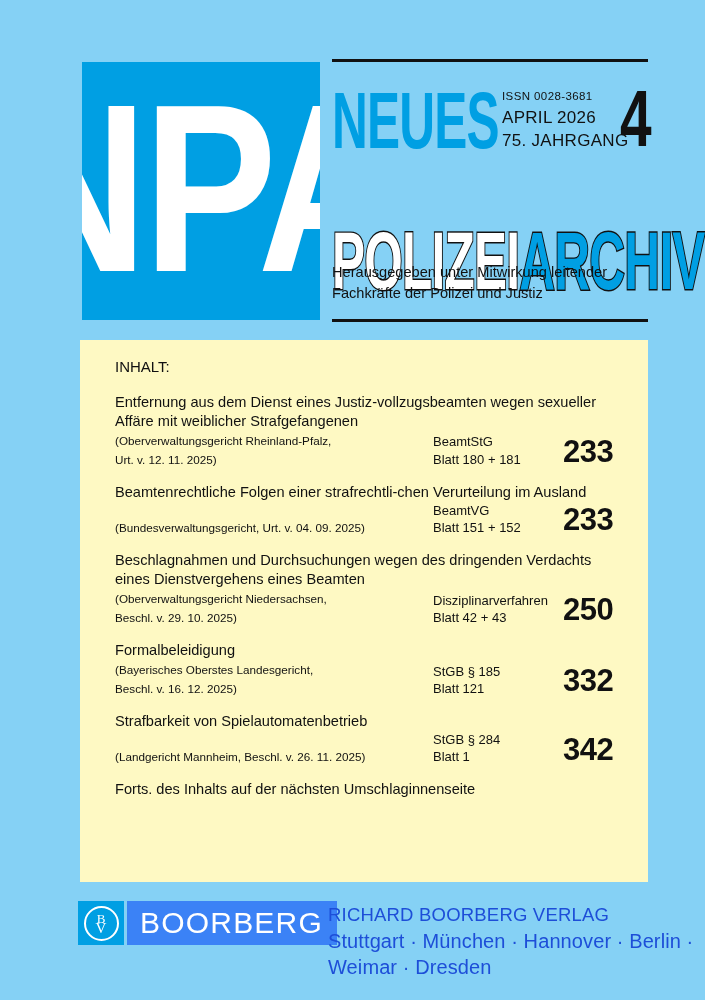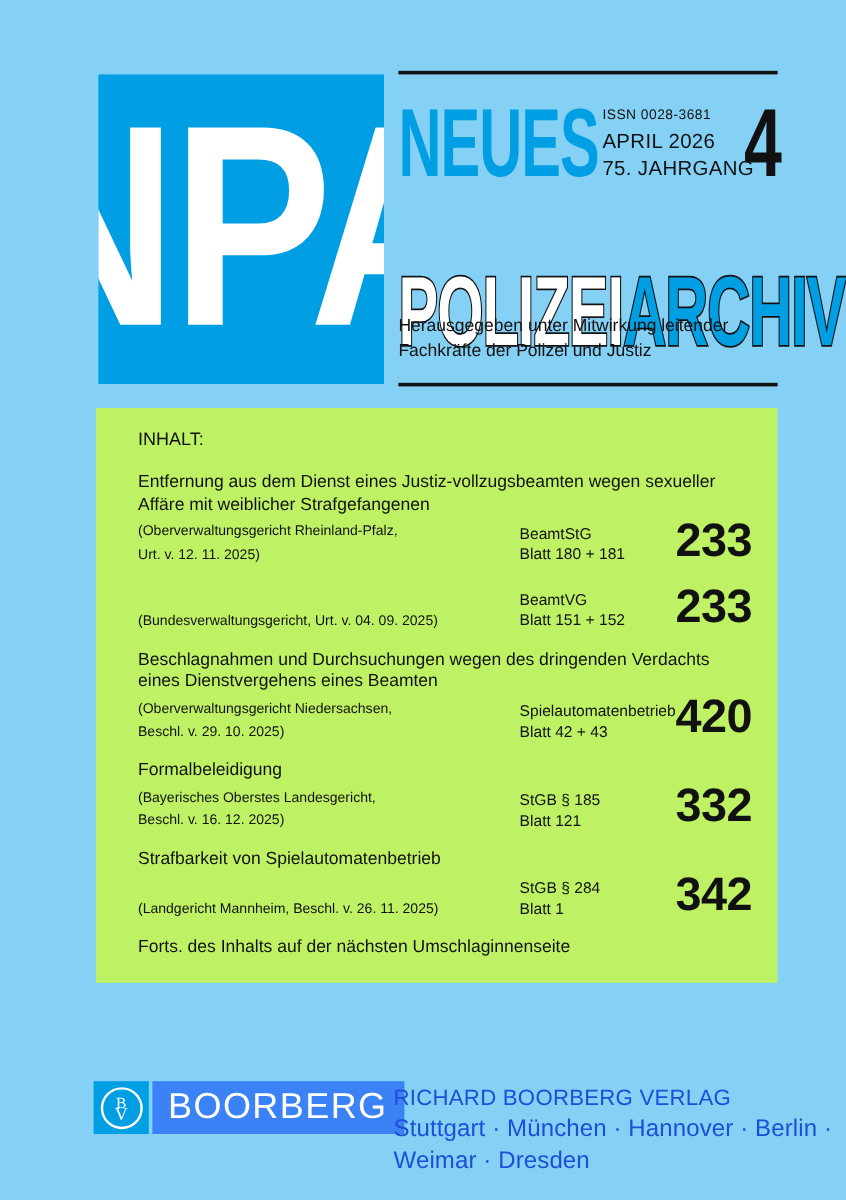--- a/index.html
+++ b/index.html
@@ -142,22 +142,22 @@
     line-height: 1.42;
     color: #111111;
   }
 
   
   .toc-box {
     position: absolute;
     left: 80px;
     top: 340px;
     width: 568px;
-    height: 479px;
-    background: #bef264;
+    height: 542px;
+    background: #fef9c3;
     box-sizing: border-box;
     padding: 18px 22px 10px 35px;
   }
   .inhalt-label {
     font-size: 15px;
     color: #111111;
     margin-bottom: 18px;
   }
 
   .toc-entry {
@@ -186,23 +186,23 @@
   .entry-ref {
     flex: 0 0 130px;
     width: 130px;
     font-size: 13px;
     line-height: 1.33;
     color: #111111;
     padding-bottom: 1px;
   }
   .entry-page {
     flex: 1 1 auto;
-    text-align: right;
+    text-align: left;
     font-weight: bold;
-    font-size: 39px;
+    font-size: 31px;
     line-height: 1;
     color: #111111;
     letter-spacing: -0.5px;
     padding-bottom: 2px;
   }
   .toc-footnote {
     font-size: 14.6px;
     color: #111111;
   }
 
@@ -312,44 +312,45 @@
       </div>
       <div class="entry-ref">
         <div>BeamtStG</div>
         <div>Blatt 180 + 181</div>
       </div>
       <div class="entry-page">233</div>
     </div>
   </div>
 
   <div class="toc-entry">
+    <div class="entry-title">Beamtenrechtliche Folgen einer strafrechtli-chen Verurteilung im Ausland</div>
     <div class="toc-entry-inner">
       <div class="entry-left">
         <div class="entry-source">(Bundesverwaltungsgericht, Urt. v. 04. 09. 2025)</div>
       </div>
       <div class="entry-ref">
         <div>BeamtVG</div>
         <div>Blatt 151 + 152</div>
       </div>
       <div class="entry-page">233</div>
     </div>
   </div>
 
   <div class="toc-entry">
     <div class="entry-title">Beschlagnahmen und Durchsuchungen wegen des dringenden Verdachts eines Dienstvergehens eines Beamten</div>
     <div class="toc-entry-inner">
       <div class="entry-left">
         <div class="entry-source">(Oberverwaltungsgericht Niedersachsen,</div>
         <div class="entry-source">Beschl. v. 29. 10. 2025)</div>
       </div>
       <div class="entry-ref">
-        <div>Spielautomatenbetrieb</div>
+        <div>Disziplinarverfahren</div>
         <div>Blatt 42 + 43</div>
       </div>
-      <div class="entry-page">420</div>
+      <div class="entry-page">250</div>
     </div>
   </div>
 
   <div class="toc-entry">
     <div class="entry-title">Formalbeleidigung</div>
     <div class="toc-entry-inner">
       <div class="entry-left">
         <div class="entry-source">(Bayerisches Oberstes Landesgericht,</div>
         <div class="entry-source">Beschl. v. 16. 12. 2025)</div>
       </div>

